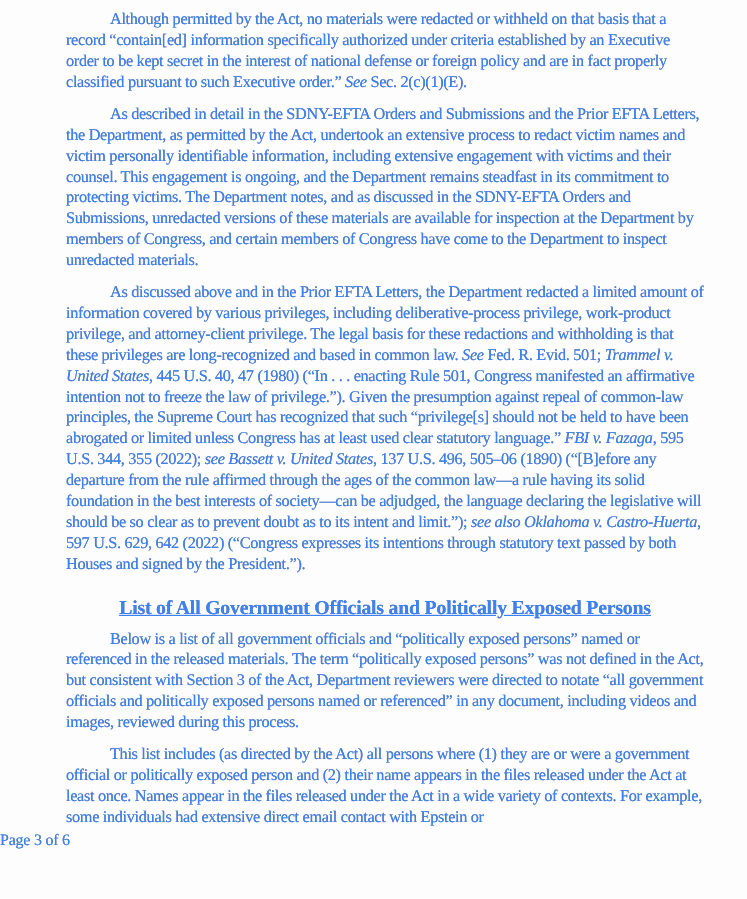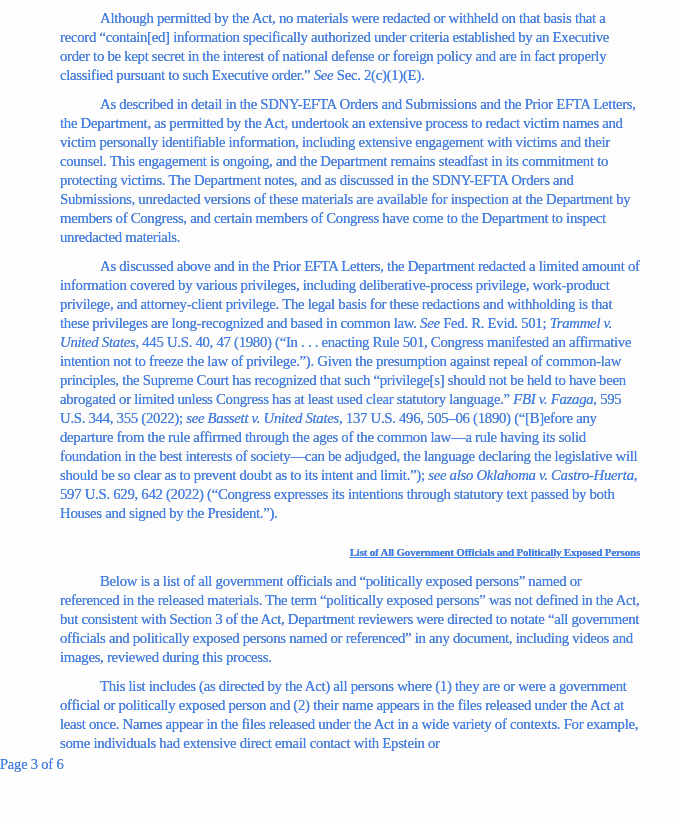--- a/index.html
+++ b/index.html
@@ -29,23 +29,23 @@
   }
   p.body-para {
     margin: 0 0 10px 0;
     text-indent: 40px;
   }
   .it {
     font-style: italic;
   }
   .section-heading {
     margin: 20px 0 10px 0;
-    font-size: 11px;
+    font-size: 18px;
     font-weight: bold;
-    text-align: right;
+    text-align: center;
     text-decoration: underline;
     letter-spacing: -0.2px;
   }
   .page-footer {
     position: absolute;
     left: 0;
     right: 0;
     top: 756px;
     text-align: left;
     font-size: 14.5px;

